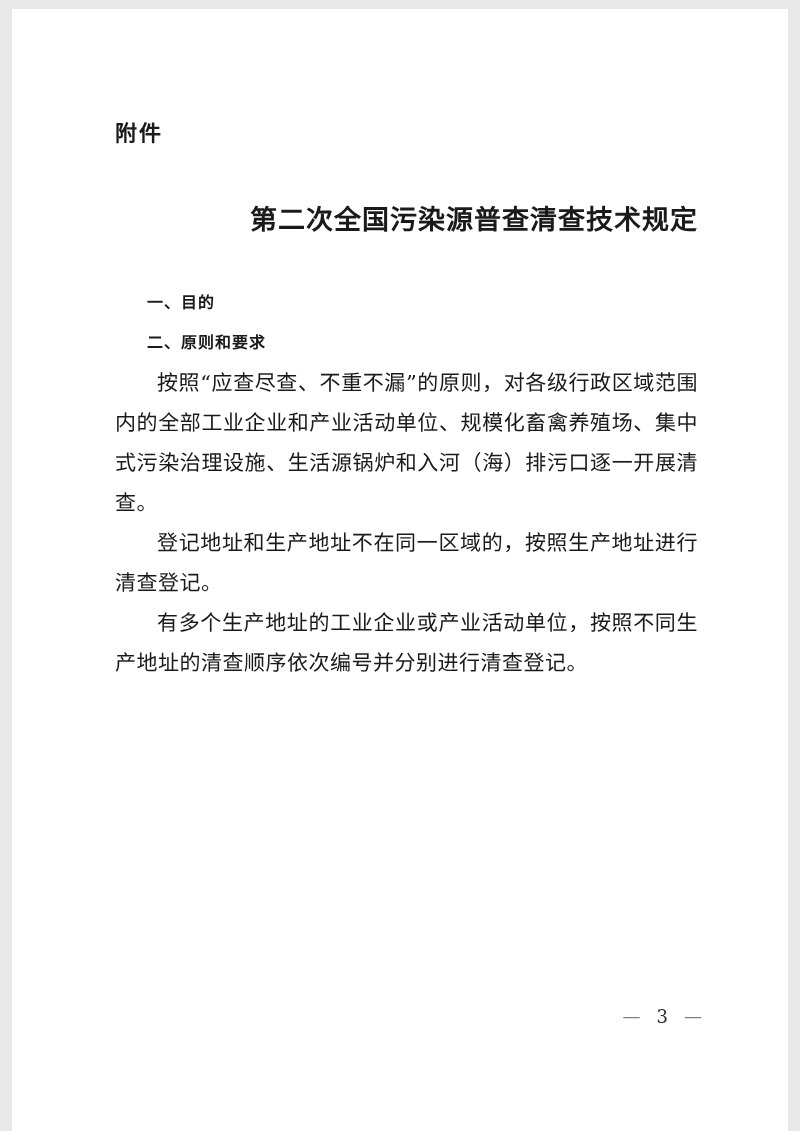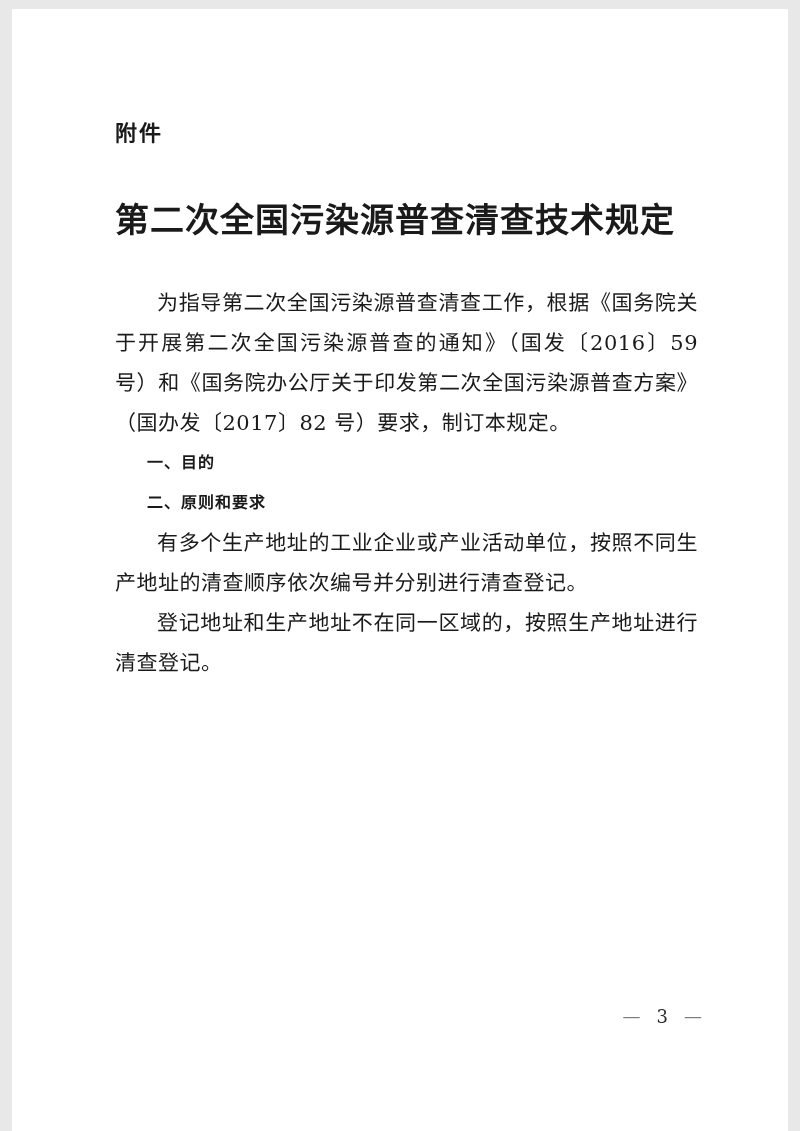--- a/index.html
+++ b/index.html
@@ -21,24 +21,24 @@
     }
     .attachment-label {
       font-family: "DejaVu Sans", "Liberation Sans", sans-serif;
       font-weight: bold;
       font-size: 22px;
       line-height: 26px;
       letter-spacing: 2px;
     }
     .doc-title {
       margin: 56px 0 0 0;
-      text-align: left;
+      text-align: right;
       font-family: "DejaVu Sans", "Liberation Sans", sans-serif;
       font-weight: bold;
-      font-size: 34px;
+      font-size: 27px;
       line-height: 34px;
       letter-spacing: 1px;
     }
     .doc-body {
       margin-top: 46px;
       font-family: "DejaVu Serif", "Liberation Serif", serif;
       font-size: 21px;
       line-height: 40px;
       text-align: justify;
     }
@@ -77,30 +77,30 @@
 </head>
 <body>
 
 <div class="page">
 
   <div class="attachment-label">附件</div>
 
   <h1 class="doc-title">第二次全国污染源普查清查技术规定</h1>
 
   <div class="doc-body">
-    <p class="body-paragraph">为指导第二次全国污染源普查清查工作，根据《国务院关于开展第二次全国污染源普查的通知》（国发〔2016〕59 号）和《国务院办公厅关于印发第二次全国污染源普查方案》（国办发〔2017〕82 号）要求，制订本规定。</p>
 
     <h2 class="section-heading">一、目的</h2>
 
 
     <h2 class="section-heading">二、原则和要求</h2>
 
+    <p class="body-paragraph">按照“应查尽查、不重不漏”的原则，对各级行政区域范围内的全部工业企业和产业活动单位、规模化畜禽养殖场、集中式污染治理设施、生活源锅炉和入河（海）排污口逐一开展清查。</p>
+
+    <p class="body-paragraph">登记地址和生产地址不在同一区域的，按照生产地址进行清查登记。</p>
 
     <p class="body-paragraph">有多个生产地址的工业企业或产业活动单位，按照不同生产地址的清查顺序依次编号并分别进行清查登记。</p>
-
-    <p class="body-paragraph">登记地址和生产地址不在同一区域的，按照生产地址进行清查登记。</p>
   </div>
 
   <div class="page-footer">
     <span class="footer-dash">—</span><span class="footer-page-number">3</span><span class="footer-dash">—</span>
   </div>
 
 </div>
 
 </body></html>

